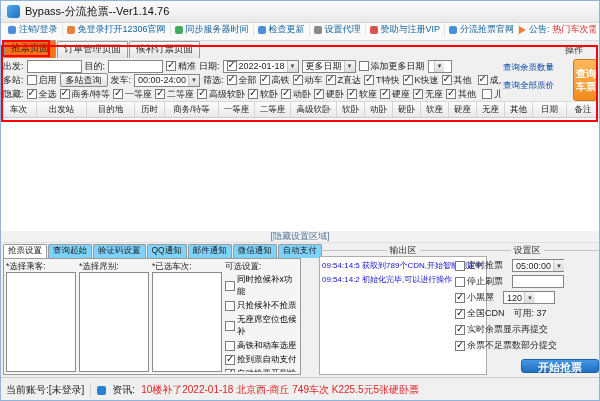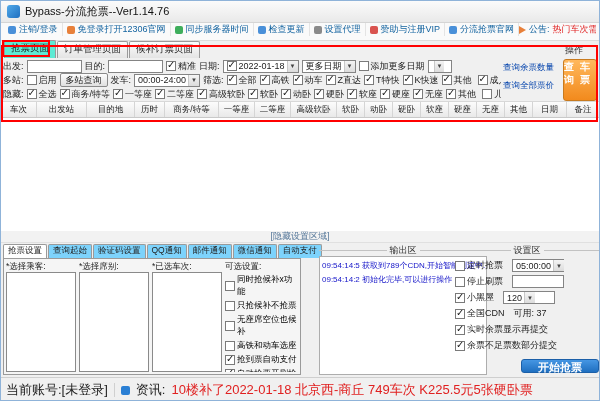--- a/index.html
+++ b/index.html
@@ -18,40 +18,40 @@
   .ico-c1{background:#4a90d9}.ico-c2{background:#e8803a}.ico-c3{background:#3fae5c}.ico-c4{background:#4a90d9}
   .ico-c5{background:#8a8a8a}.ico-c6{background:#d9534f}.ico-c7{background:#4a90d9}
   .tb-notice{display:flex;align-items:center;gap:3px;margin-left:auto;overflow:hidden}
   .notice-label{color:#1464a0}
   .notice-text{color:#e02020}
   .meg-ico{width:0;height:0;border-top:4px solid transparent;border-bottom:4px solid transparent;border-left:7px solid #e8803a;flex:none}
 
   
   .tabstrip{height:17px;position:relative;display:flex;align-items:flex-end;padding-left:3px;background:#f0f0f0}
   .tab{font-size:9.5px;color:#222;padding:1px 6px 2px;border:1px solid #9a9a9a;border-bottom:none;border-radius:2px 2px 0 0;background:linear-gradient(#fdfdfd,#e4e4e4);margin-right:1px;cursor:pointer}
-  .tab.sel{background:#5eead4;padding-bottom:3px}
+  .tab.sel{background:#f97316;padding-bottom:3px}
   .action-label{position:absolute;right:16px;top:3px;font-size:9px;color:#333}
 
   
   .qform{position:relative;height:44px;background:#f0f0f0;padding:1px 2px 0;border-bottom:1px solid #d8d8d8}
   .qrow{display:flex;align-items:center;height:14px;gap:3px;font-size:9px;color:#222;margin-right:96px;white-space:nowrap;overflow:hidden}
   .lbl{flex:none}
   .tbox{height:13px;border:1px solid #848484;background:#fff;font-size:9px;padding:0 2px}
   .w55{width:55px}
   .combo{height:13px;border:1px solid #848484;background:#fff;display:inline-flex;align-items:center;gap:2px;font-size:9px;padding-left:3px;flex:none;cursor:pointer}
   .combo .arr{font-size:6px;color:#444;background:linear-gradient(#f4f4f4,#dcdcdc);border-left:1px solid #c8c8c8;height:100%;display:flex;align-items:center;padding:0 2px}
   .cb{width:10px;height:10px;border:1px solid #7a7a7a;background:#fff;position:relative;display:inline-block;flex:none}
   .cb.checked::after{content:"✓";position:absolute;left:0;top:-3px;font-size:10px;font-weight:700;color:#1a1a1a}
   .cbrow{display:inline-flex;align-items:center;gap:2px;flex:none;cursor:pointer}
   .btn-sm{height:14px;font-size:9px;color:#222;border:1px solid #8a8a8a;border-radius:2px;background:linear-gradient(#fdfdfd,#e0e0e0);padding:0 5px;flex:none;cursor:pointer}
   .spacer{flex:1}
   .qright{position:absolute;right:2px;top:1px;width:94px;height:42px;display:flex;gap:3px}
   .qlinks{display:flex;flex-direction:column;gap:6px;padding-top:3px;flex:1;overflow:hidden}
   .qlink{font-size:8.5px;color:#0645ad;white-space:nowrap;cursor:pointer}
-  .search-btn{width:34px;height:42px;background:linear-gradient(#ffb85c,#f28a1d);border:1px solid #c87a1e;border-radius:3px;color:#fff;font-size:10px;font-weight:700;display:flex;flex-direction:row;align-items:flex-start;justify-content:center;line-height:1.3;cursor:pointer}
+  .search-btn{width:24px;height:42px;background:linear-gradient(#ffb85c,#f28a1d);border:1px solid #c87a1e;border-radius:3px;color:#fff;font-size:10px;font-weight:700;display:flex;flex-direction:column;align-items:flex-end;justify-content:center;line-height:1.3;cursor:pointer}
 
   
   .thead{height:16px;display:flex;background:linear-gradient(#fcfcfc,#e9e9e9);border-bottom:1px solid #c9c9c9;font-size:8.5px;color:#222}
   .th{display:flex;align-items:center;justify-content:center;border-right:1px solid #d5d5d5;white-space:nowrap;overflow:hidden;flex:none;cursor:pointer}
   .th-last{flex:1;border-right:none}
   .tbody{height:113px;background:#fff}
 
   .collapsebar{height:12px;display:flex;align-items:center;justify-content:center;font-size:9px;color:#56789a;background:#f2f2f2;border-bottom:1px solid #e0e0e0;cursor:pointer}
 
   
@@ -71,21 +71,21 @@
   .group-hd{display:flex;align-items:center;gap:3px;font-size:9px;color:#333;height:12px;flex:none}
   .group-hd::before,.group-hd::after{content:"";flex:1;border-top:1px solid #c2c2c2}
   .outbox{flex:1;border:1px solid #adadad;background:#fff;padding:2px;overflow:hidden}
   .logline{font-size:8px;color:#1414c8;white-space:nowrap;line-height:1.7}
 
   .settings{position:absolute;left:454px;top:1px;width:144px;height:131px;display:flex;flex-direction:column;gap:1px}
   .setrow{display:flex;align-items:flex-end;gap:9px;height:15px;font-size:9px;color:#222;white-space:nowrap;overflow:hidden}
   .start-btn{position:absolute;right:0;bottom:2px;width:78px;height:14px;background:linear-gradient(#4596e3,#1f6fc0);border:1px solid #1b5fa8;border-radius:3px;color:#fff;font-size:11px;font-weight:700;cursor:pointer}
 
   
-  .statusbar{height:25px;display:flex;align-items:center;gap:6px;padding:0 5px;background:#f0f0f0;border-top:1px solid #cfcfcf;font-size:13px;color:#222;white-space:nowrap;overflow:hidden}
+  .statusbar{height:25px;display:flex;align-items:center;gap:6px;padding:0 5px;background:#f0f0f0;border-top:1px solid #cfcfcf;font-size:10px;color:#222;white-space:nowrap;overflow:hidden}
   .sb-sep{width:1px;height:14px;background:#d0d0d0;flex:none}
   .news-ico{width:9px;height:9px;background:#2a7fd4;border-radius:2px;flex:none}
   .news-text{color:#e02020}
 
   
   .anno{position:absolute;border:2px solid #ff0000;pointer-events:none;z-index:60}
   .anno-tab{left:1px;top:39px;width:48px;height:17px}
   .anno-form{left:0;top:44px;width:597px;height:77px}
 </style>
 </head>

